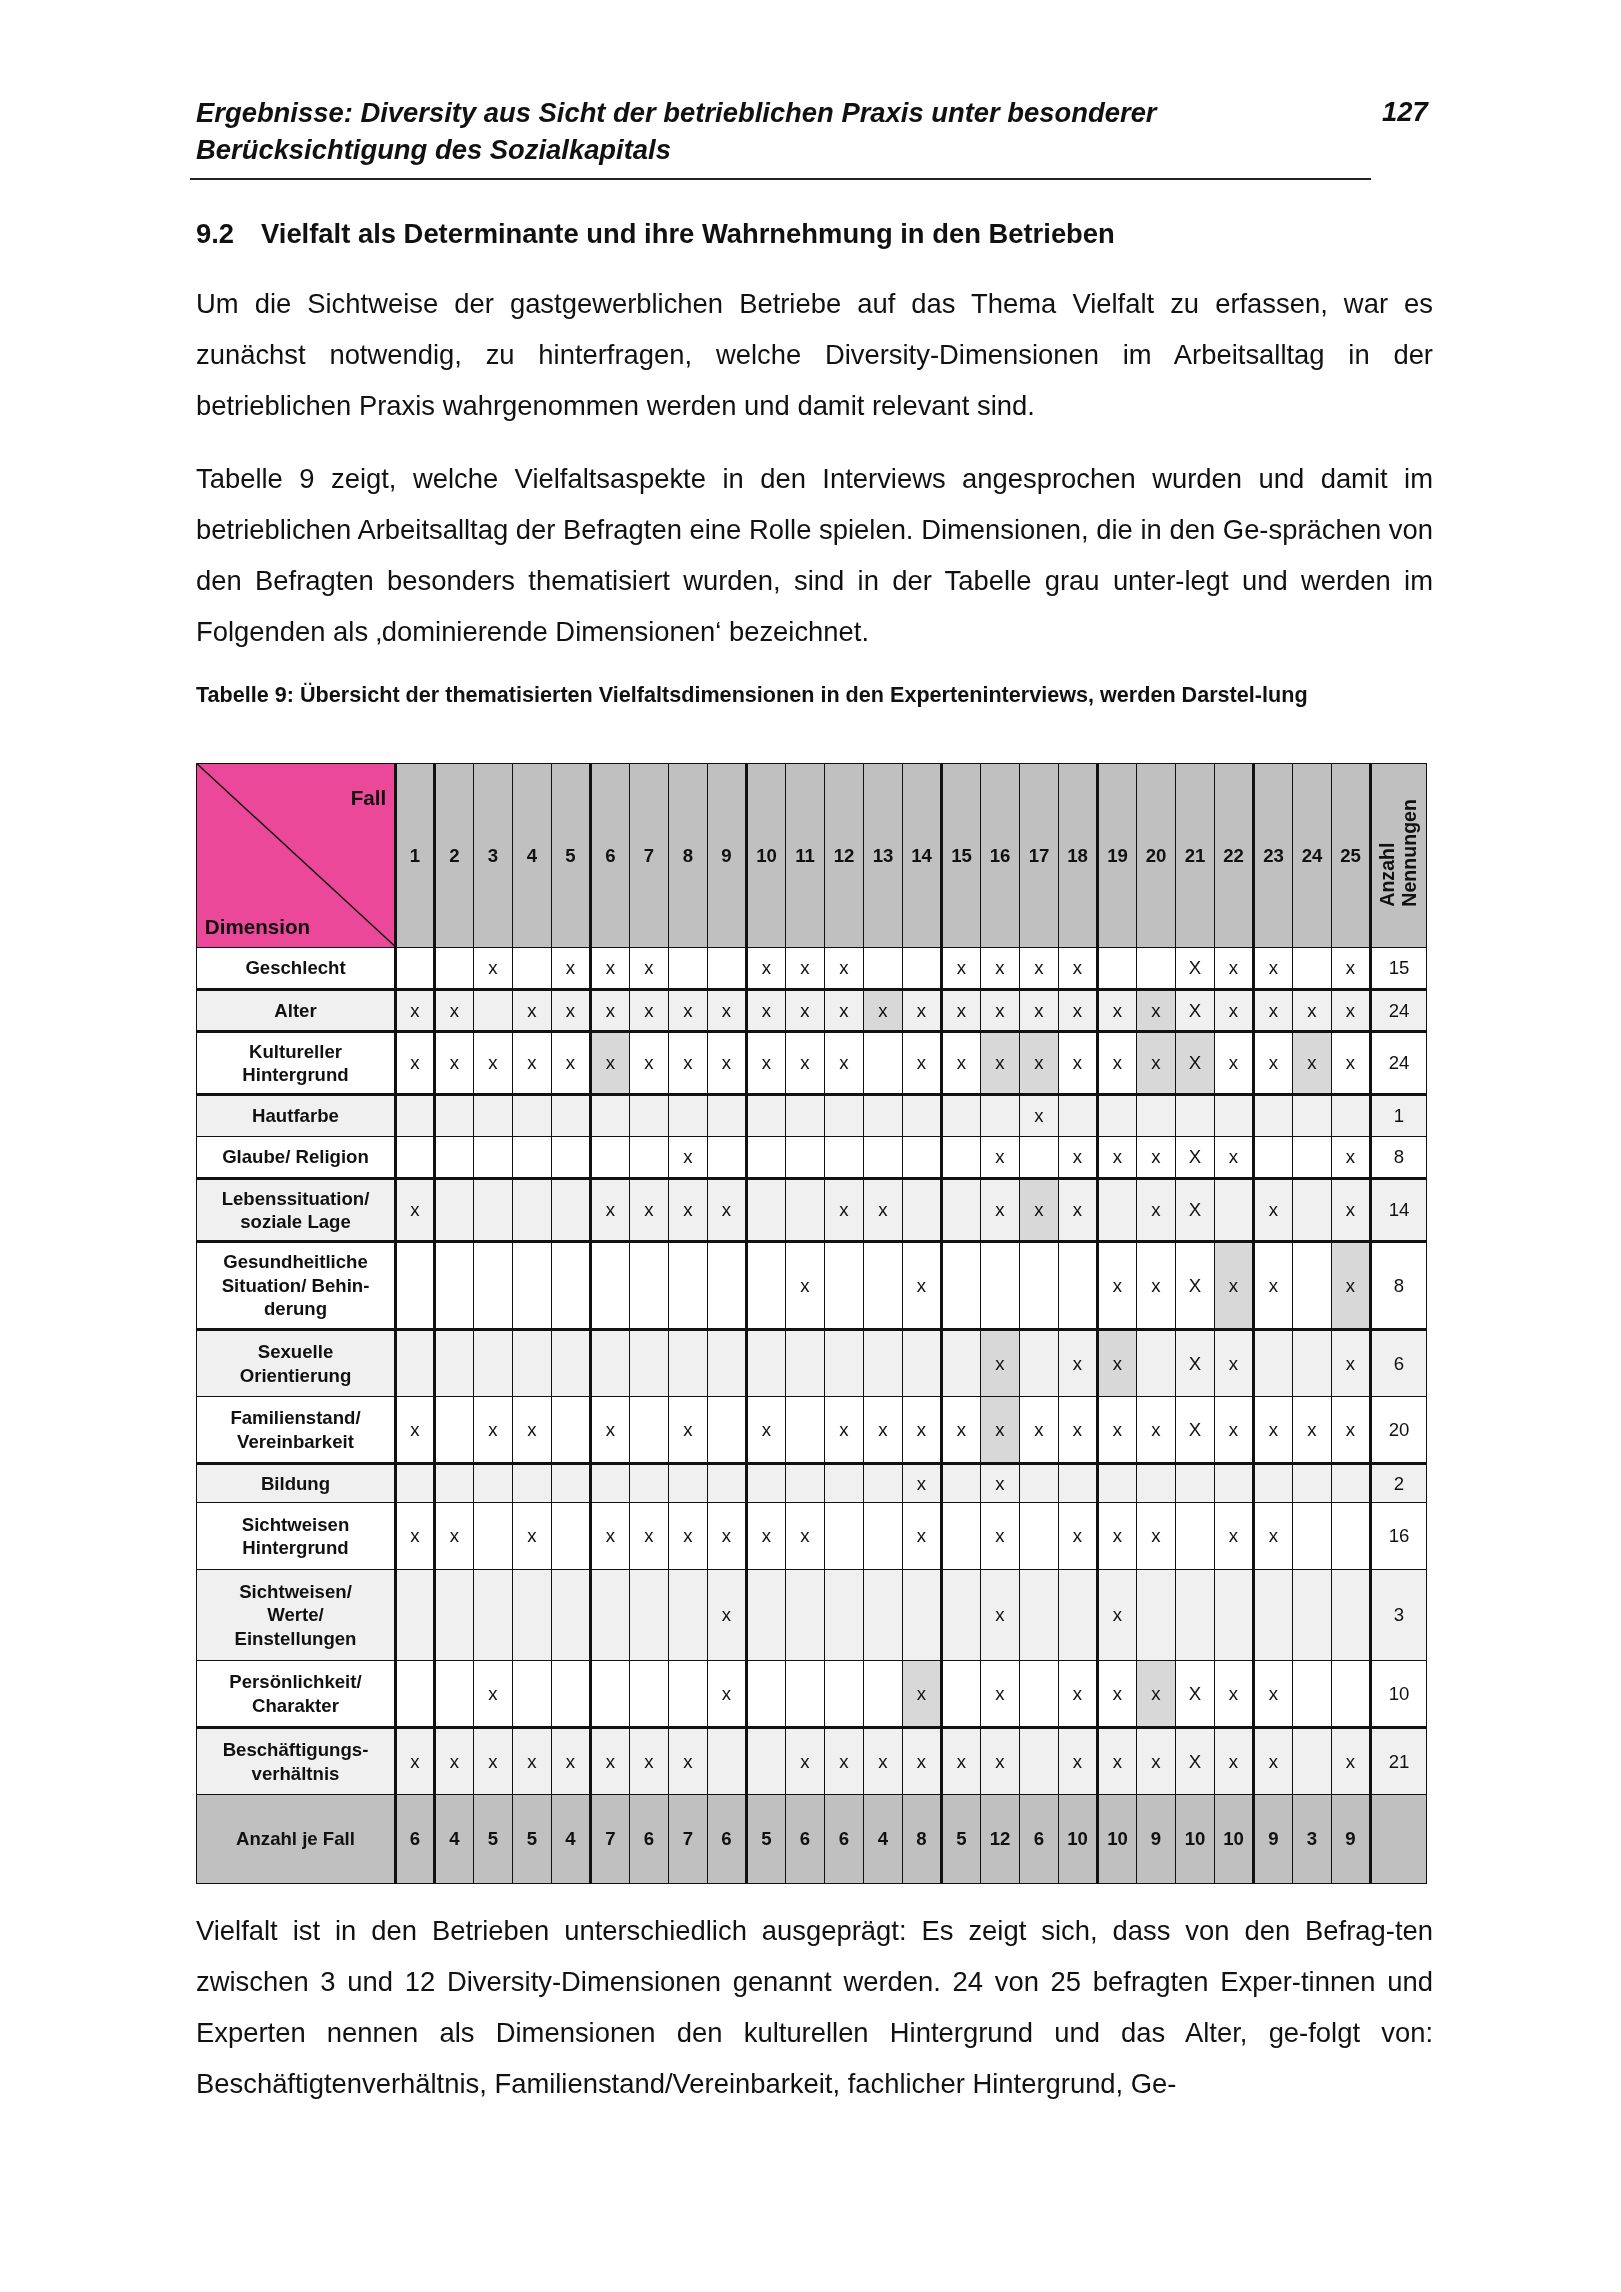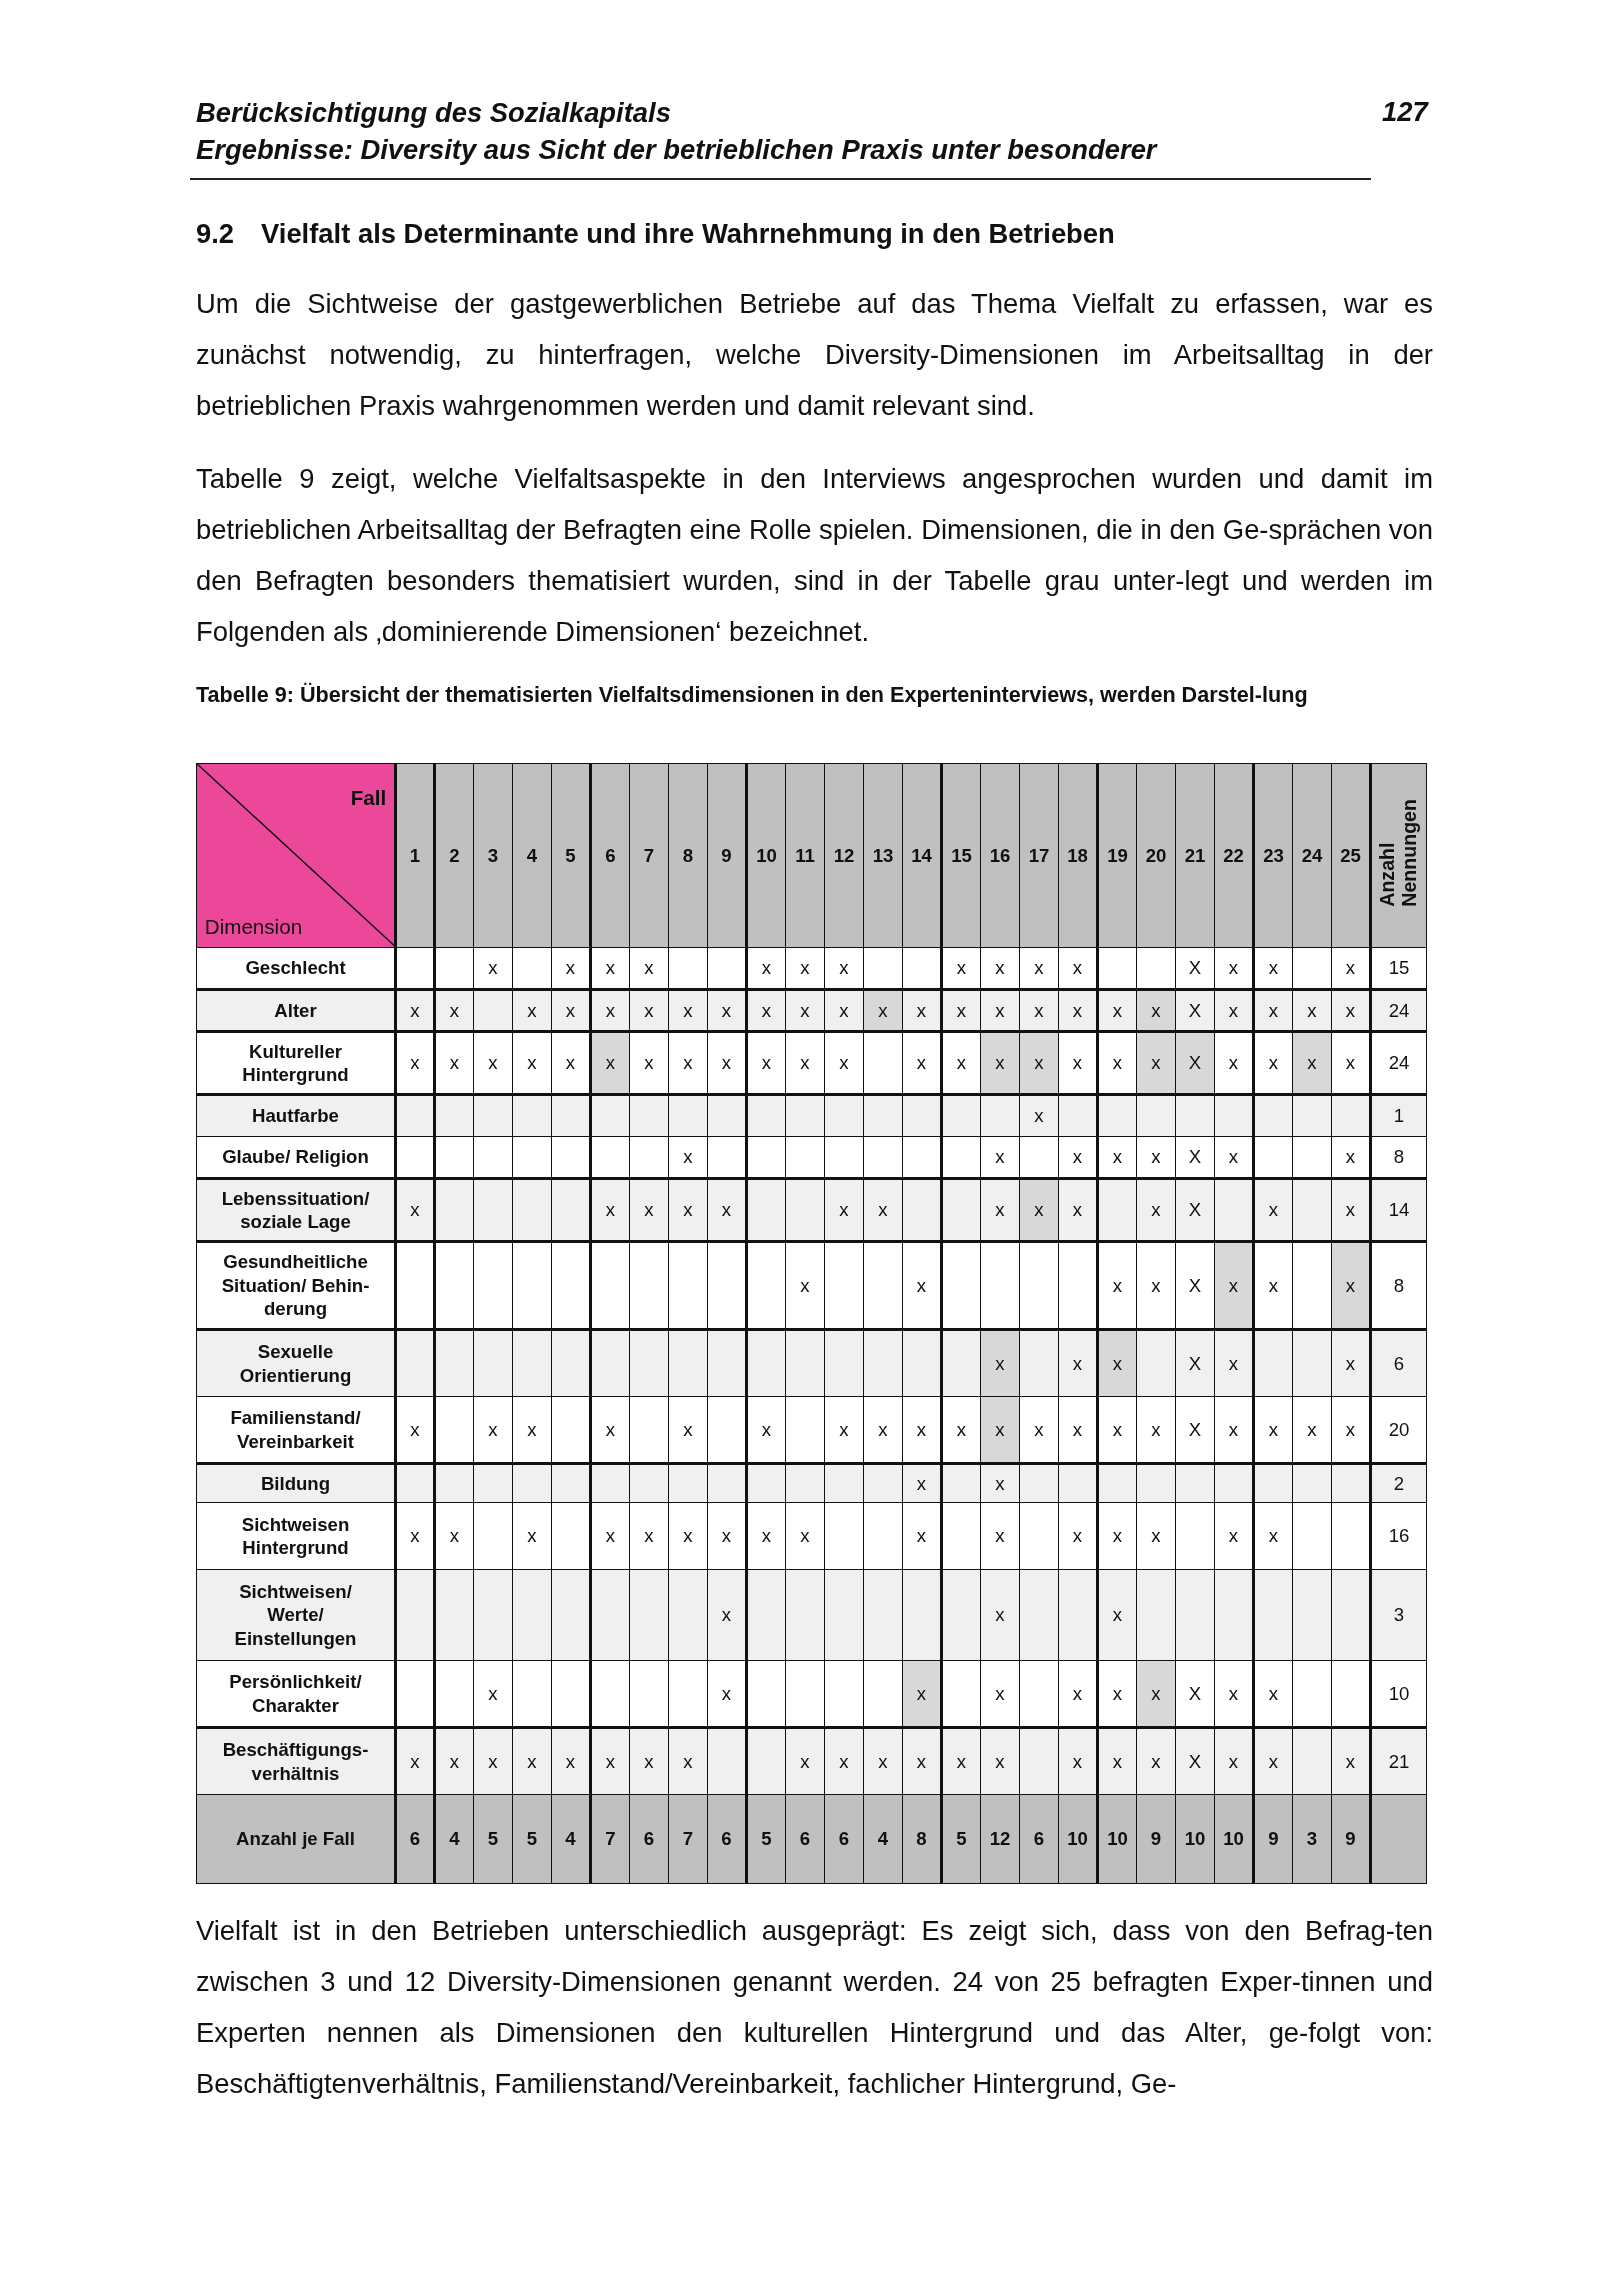--- a/index.html
+++ b/index.html
@@ -13,37 +13,37 @@
   .para1 { top:278px; }
   .para2 { top:453px; }
   .para3 { top:1905px; }
   .caption { position:absolute; left:196px; top:682px; width:1237px; font-size:21.6px; font-weight:bold; line-height:26.5px; }
   table.dims { position:absolute; left:196px; top:763px; border-collapse:collapse; table-layout:fixed; width:1230px; }
   table.dims td, table.dims th { border:1.5px solid #111; padding:0; text-align:center; vertical-align:middle; font-size:18.6px; }
   table.dims th { background:#c0c0c0; font-weight:bold; font-size:18.6px; }
   .corner { position:relative; height:183px; background:#ec4899; }
   .corner svg { position:absolute; left:0; top:0; }
   .corner .fall { position:absolute; right:7.8px; top:21.6px; font-weight:bold; font-size:20.6px; }
-  .corner .dim { position:absolute; left:7.8px; bottom:7.8px; font-weight:normal; font-size:20.6px; }
+  .corner .dim { position:absolute; left:7.8px; bottom:7.8px; font-weight:bold; font-size:20.6px; }
   .rot { writing-mode:vertical-rl; transform:rotate(180deg); font-weight:bold; font-size:19.6px; line-height:21.6px; white-space:pre-line; display:inline-block; text-align:left; }
   td.label { text-align:left; font-weight:bold; font-size:19.6px; padding:2px 7.8px; line-height:23.5px; }
   tr.stripe td { background:#f0f0f0; }
   td.hl { background:#d8d8d8 !important; }
   td.big { font-size:23.5px; }
   td.count { font-size:19.6px; }
   tr.total td { background:#c0c0c0; font-weight:bold; font-size:18.6px; height:88px; }
   .thick-r { border-right:3.4px solid #111 !important; }
   .thick-b td { border-bottom:3.4px solid #111 !important; }
 </style>
 </head>
 <body>
 
 <div class="running-head">
+  <div>Ergebnisse: Diversity aus Sicht der betrieblichen Praxis unter besonderer</div>
   <div>Berücksichtigung des Sozialkapitals</div>
-  <div>Ergebnisse: Diversity aus Sicht der betrieblichen Praxis unter besonderer</div>
 </div>
 <div class="page-number">127</div>
 <div class="head-rule"></div>
 
 <div class="section-heading">
   <span class="num">9.2</span><span>Vielfalt als Determinante und ihre Wahrnehmung in den Betrieben</span>
 </div>
 
 <p class="para para1" style="margin:0">Um die Sichtweise der gastgewerblichen Betriebe auf das Thema Vielfalt zu erfassen, war es zunächst notwendig, zu hinterfragen, welche Diversity-Dimensionen im Arbeitsalltag in der betrieblichen Praxis wahrgenommen werden und damit relevant sind.</p>
 <p class="para para2" style="margin:0">Tabelle 9 zeigt, welche Vielfaltsaspekte in den Interviews angesprochen wurden und damit im betrieblichen Arbeitsalltag der Befragten eine Rolle spielen. Dimensionen, die in den Ge-sprächen von den Befragten besonders thematisiert wurden, sind in der Tabelle grau unter-legt und werden im Folgenden als ‚dominierende Dimensionen‘ bezeichnet.</p>

